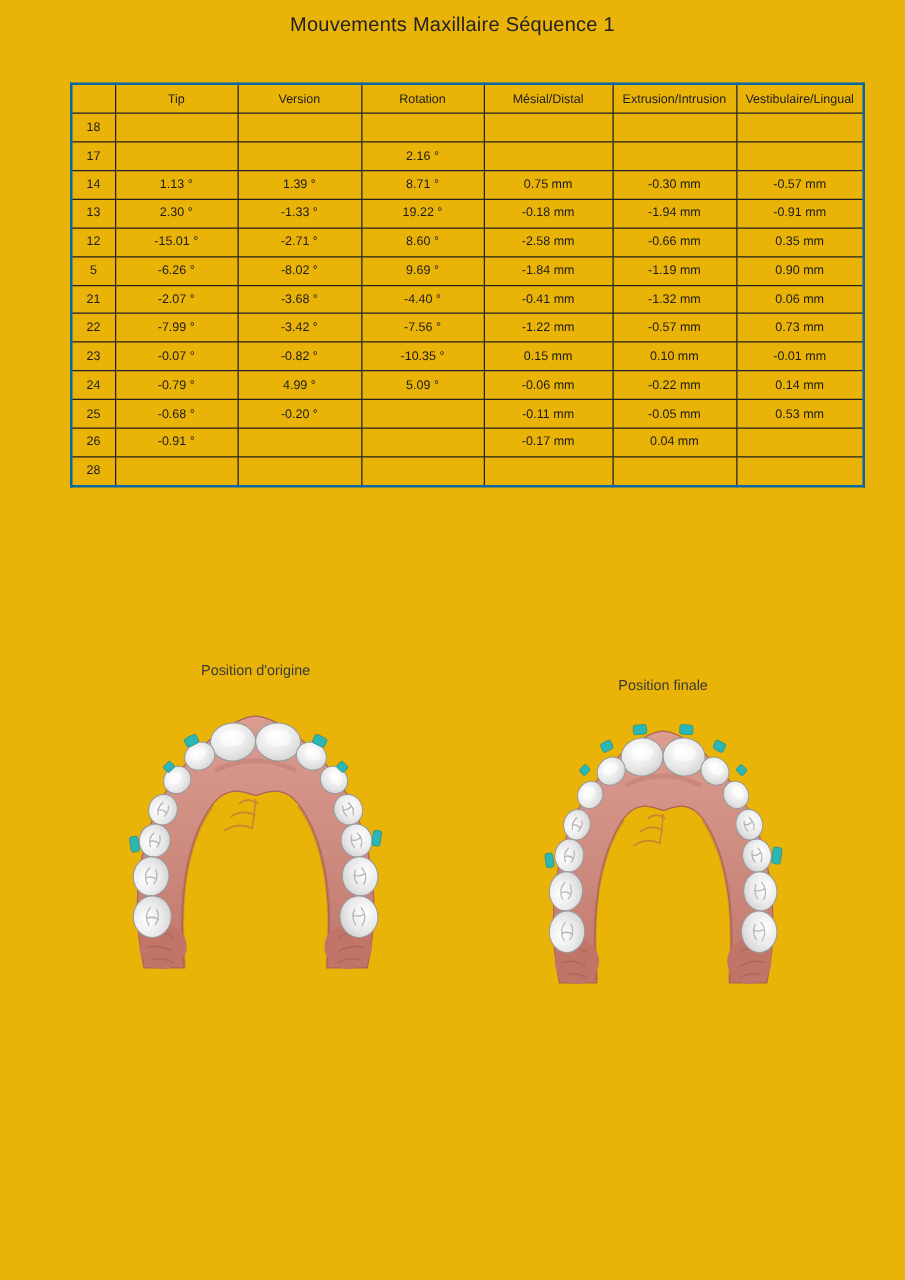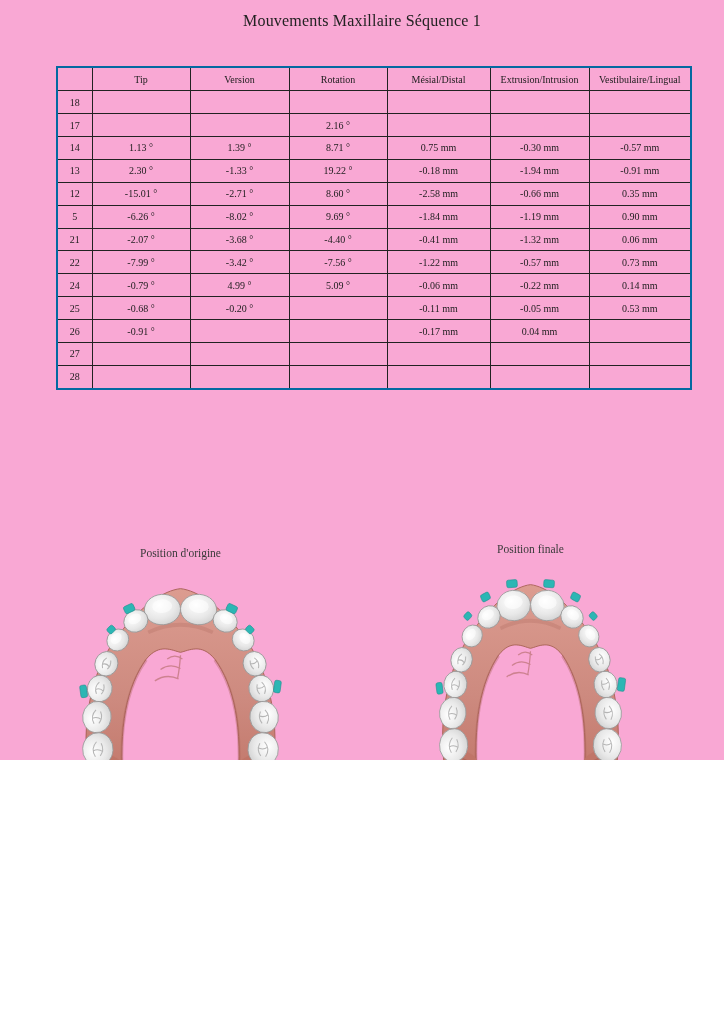--- a/index.html
+++ b/index.html
@@ -1,35 +1,35 @@
 <!DOCTYPE html>
 <html><head>
 <meta charset="utf-8">
 <style>
   html,body{margin:0;padding:0;background:#ffffff;}
   .page{
-    position:relative;width:724px;height:760px;background:#f9a8d4;
-    font-family:Liberation Serif, serif;overflow:hidden;
+    position:relative;width:724px;height:1024px;background:#eab308;
+    font-family:Liberation Sans, sans-serif;overflow:hidden;
   }
   .title{
     position:absolute;top:12px;left:0;width:100%;text-align:center;
     font-size:16px;font-weight:400;color:#222222;margin:0;letter-spacing:0.2px;
   }
   table.movements{
     position:absolute;left:56px;top:66px;width:634px;
     border-collapse:collapse;table-layout:fixed;
     font-size:10px;color:#1c1c1c;border:2px solid #0369a1;
   }
   table.movements th, table.movements td{
     border:1.5px solid #222222;text-align:center;vertical-align:middle;
     height:21.9px;padding:0 2px;font-weight:400;white-space:nowrap;overflow:hidden;
   }
   table.movements thead th{height:22.2px;}
   .figure{position:absolute;}
-  #figOrigin{left:38px;top:529px;width:285px;height:256px;margin-top:16px;}
+  #figOrigin{left:62px;top:529px;width:285px;height:256px;}
   #figFinal{left:398px;top:529px;width:265px;height:256px;margin-top:12px;}
   .fig-label{
     width:100%;text-align:center;font-size:11.5px;color:#3a3a3a;
     height:17px;line-height:17px;
   }
   .fig-canvas{width:100%;height:233px;}
   .fig-canvas svg{display:block;}
 </style>
 </head>
 <body>
@@ -126,20 +126,29 @@
         <tr>
           <td>22</td>
           <td>-7.99 °</td>
           <td>-3.42 °</td>
           <td>-7.56 °</td>
           <td>-1.22 mm</td>
           <td>-0.57 mm</td>
           <td>0.73 mm</td>
         </tr>
         <tr>
+          <td>23</td>
+          <td>-0.07 °</td>
+          <td>-0.82 °</td>
+          <td>-10.35 °</td>
+          <td>0.15 mm</td>
+          <td>0.10 mm</td>
+          <td>-0.01 mm</td>
+        </tr>
+        <tr>
           <td>24</td>
           <td>-0.79 °</td>
           <td>4.99 °</td>
           <td>5.09 °</td>
           <td>-0.06 mm</td>
           <td>-0.22 mm</td>
           <td>0.14 mm</td>
         </tr>
         <tr>
           <td>25</td>
@@ -150,29 +159,20 @@
           <td>-0.05 mm</td>
           <td>0.53 mm</td>
         </tr>
         <tr>
           <td>26</td>
           <td>-0.91 °</td>
           <td></td>
           <td></td>
           <td>-0.17 mm</td>
           <td>0.04 mm</td>
-          <td></td>
-        </tr>
-        <tr>
-          <td>27</td>
-          <td></td>
-          <td></td>
-          <td></td>
-          <td></td>
-          <td></td>
           <td></td>
         </tr>
         <tr>
           <td>28</td>
           <td></td>
           <td></td>
           <td></td>
           <td></td>
           <td></td>
           <td></td>

